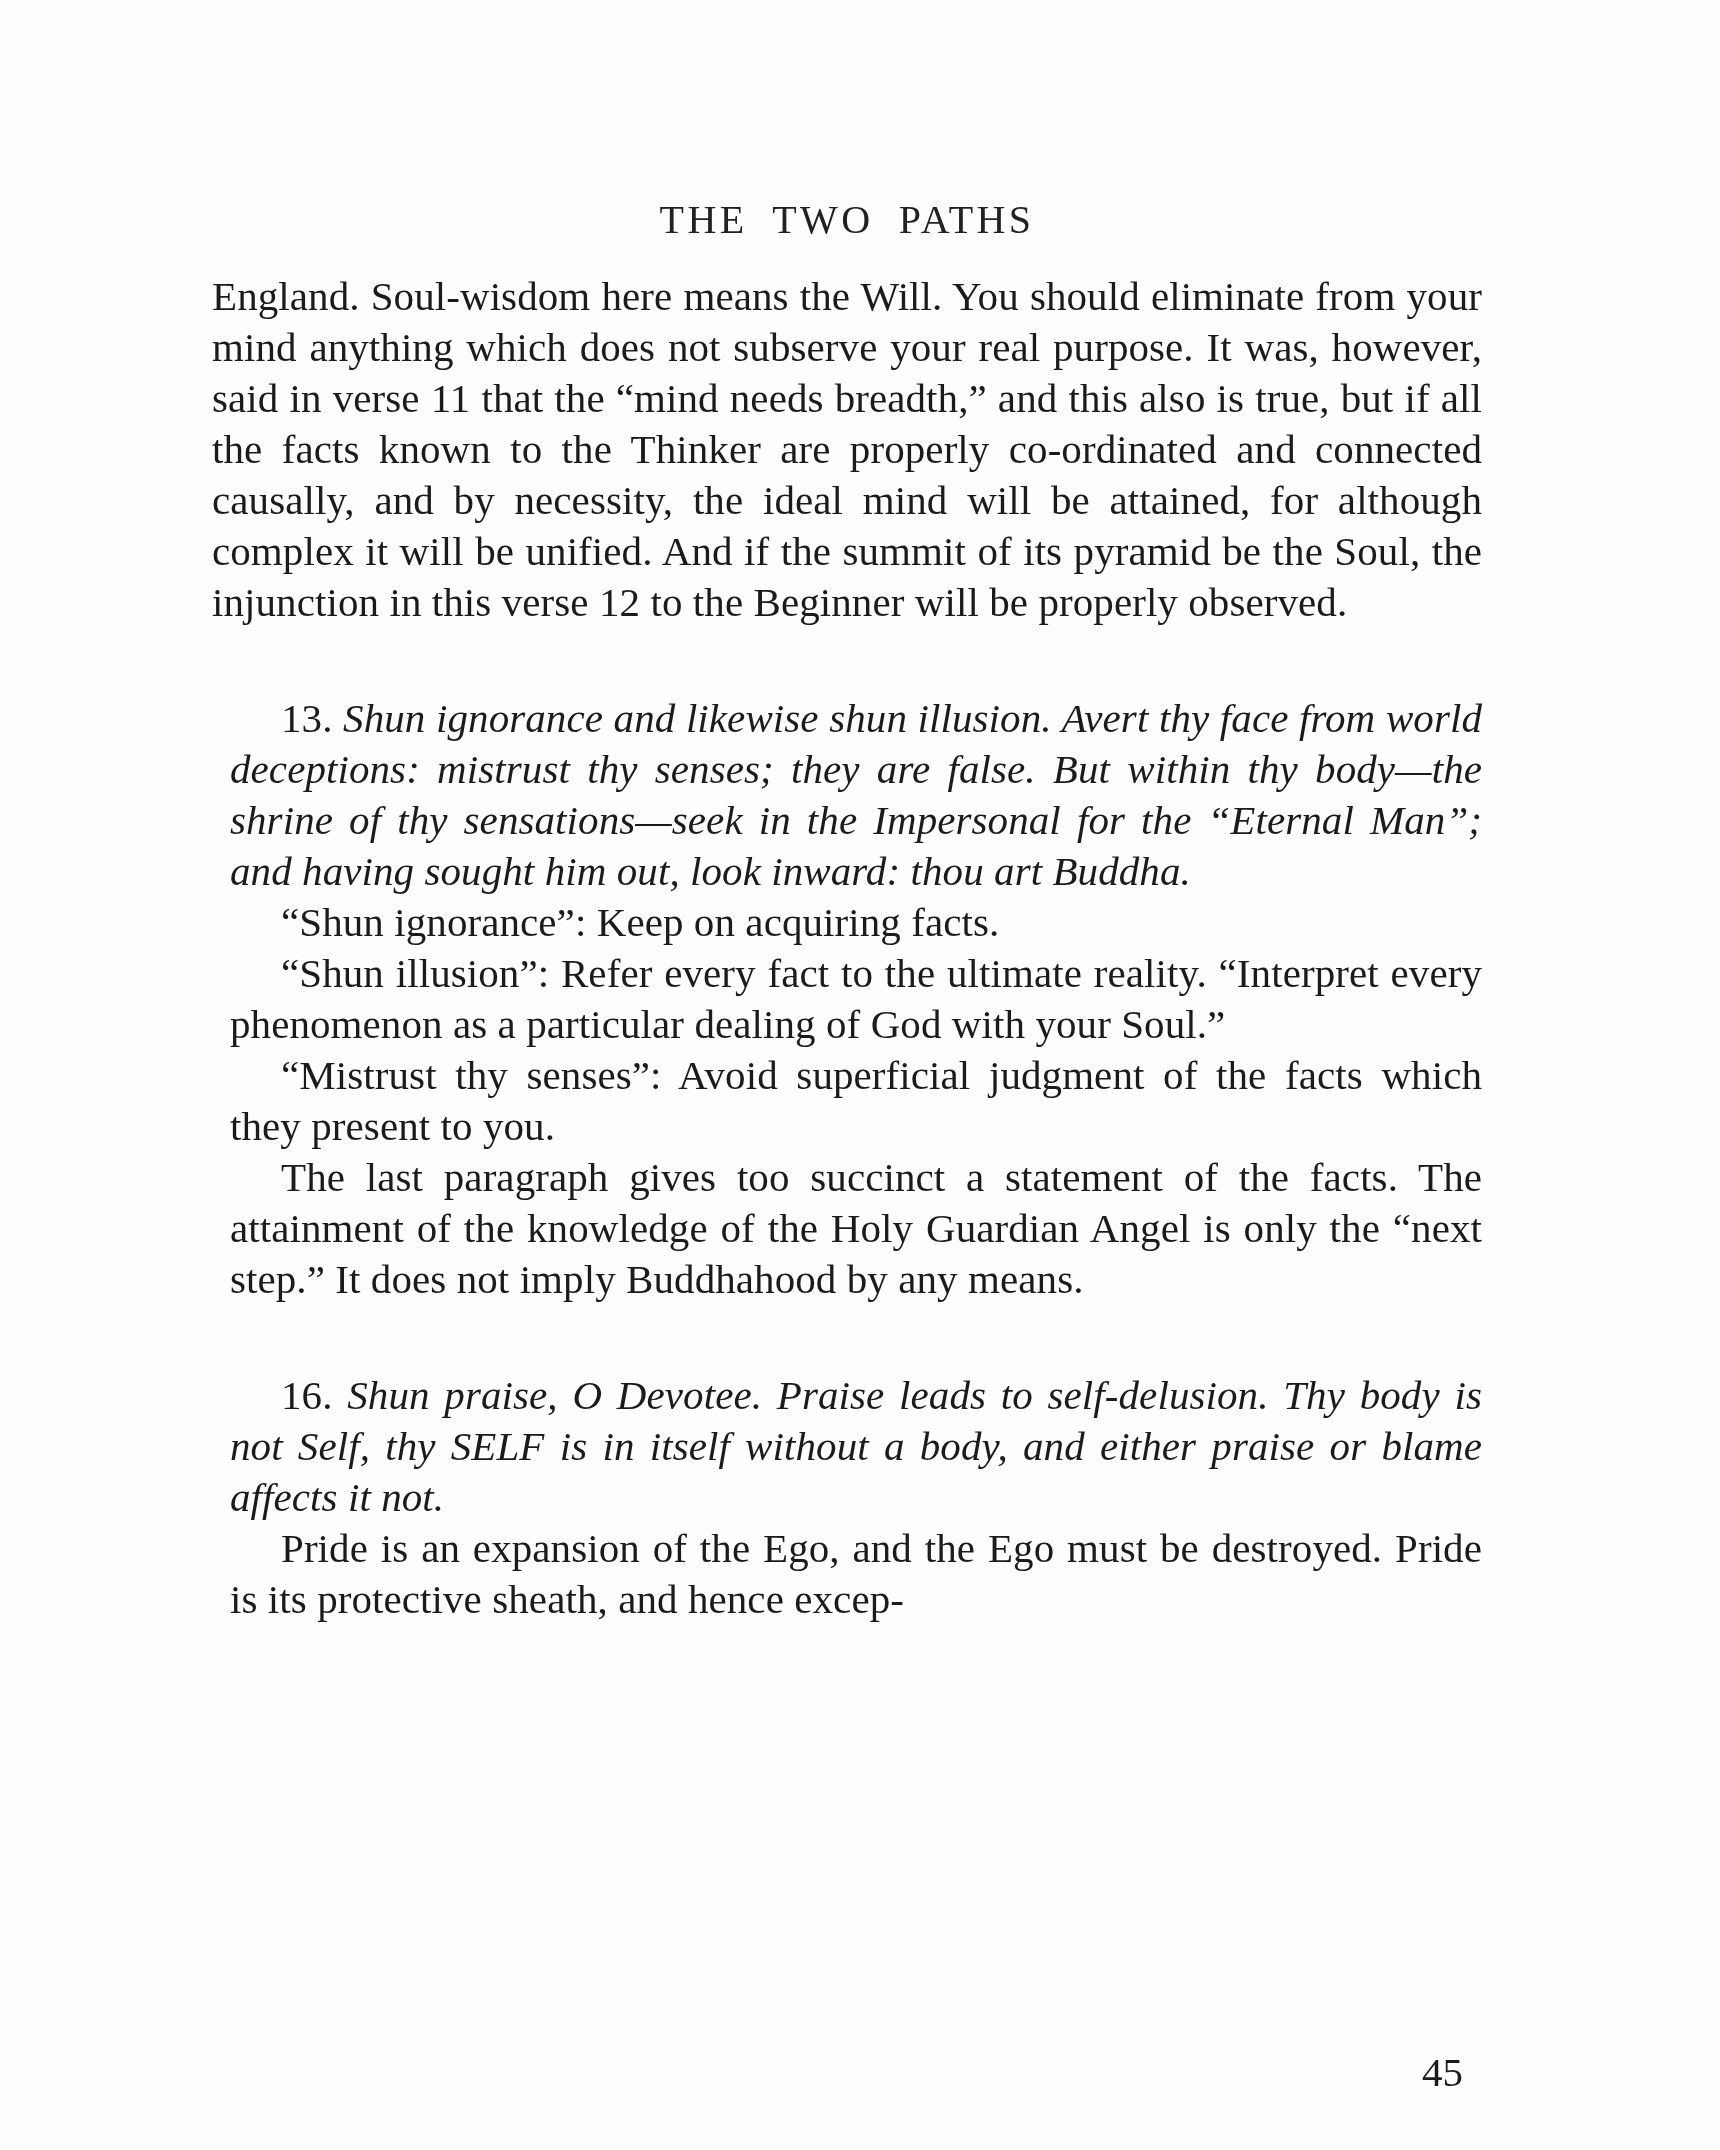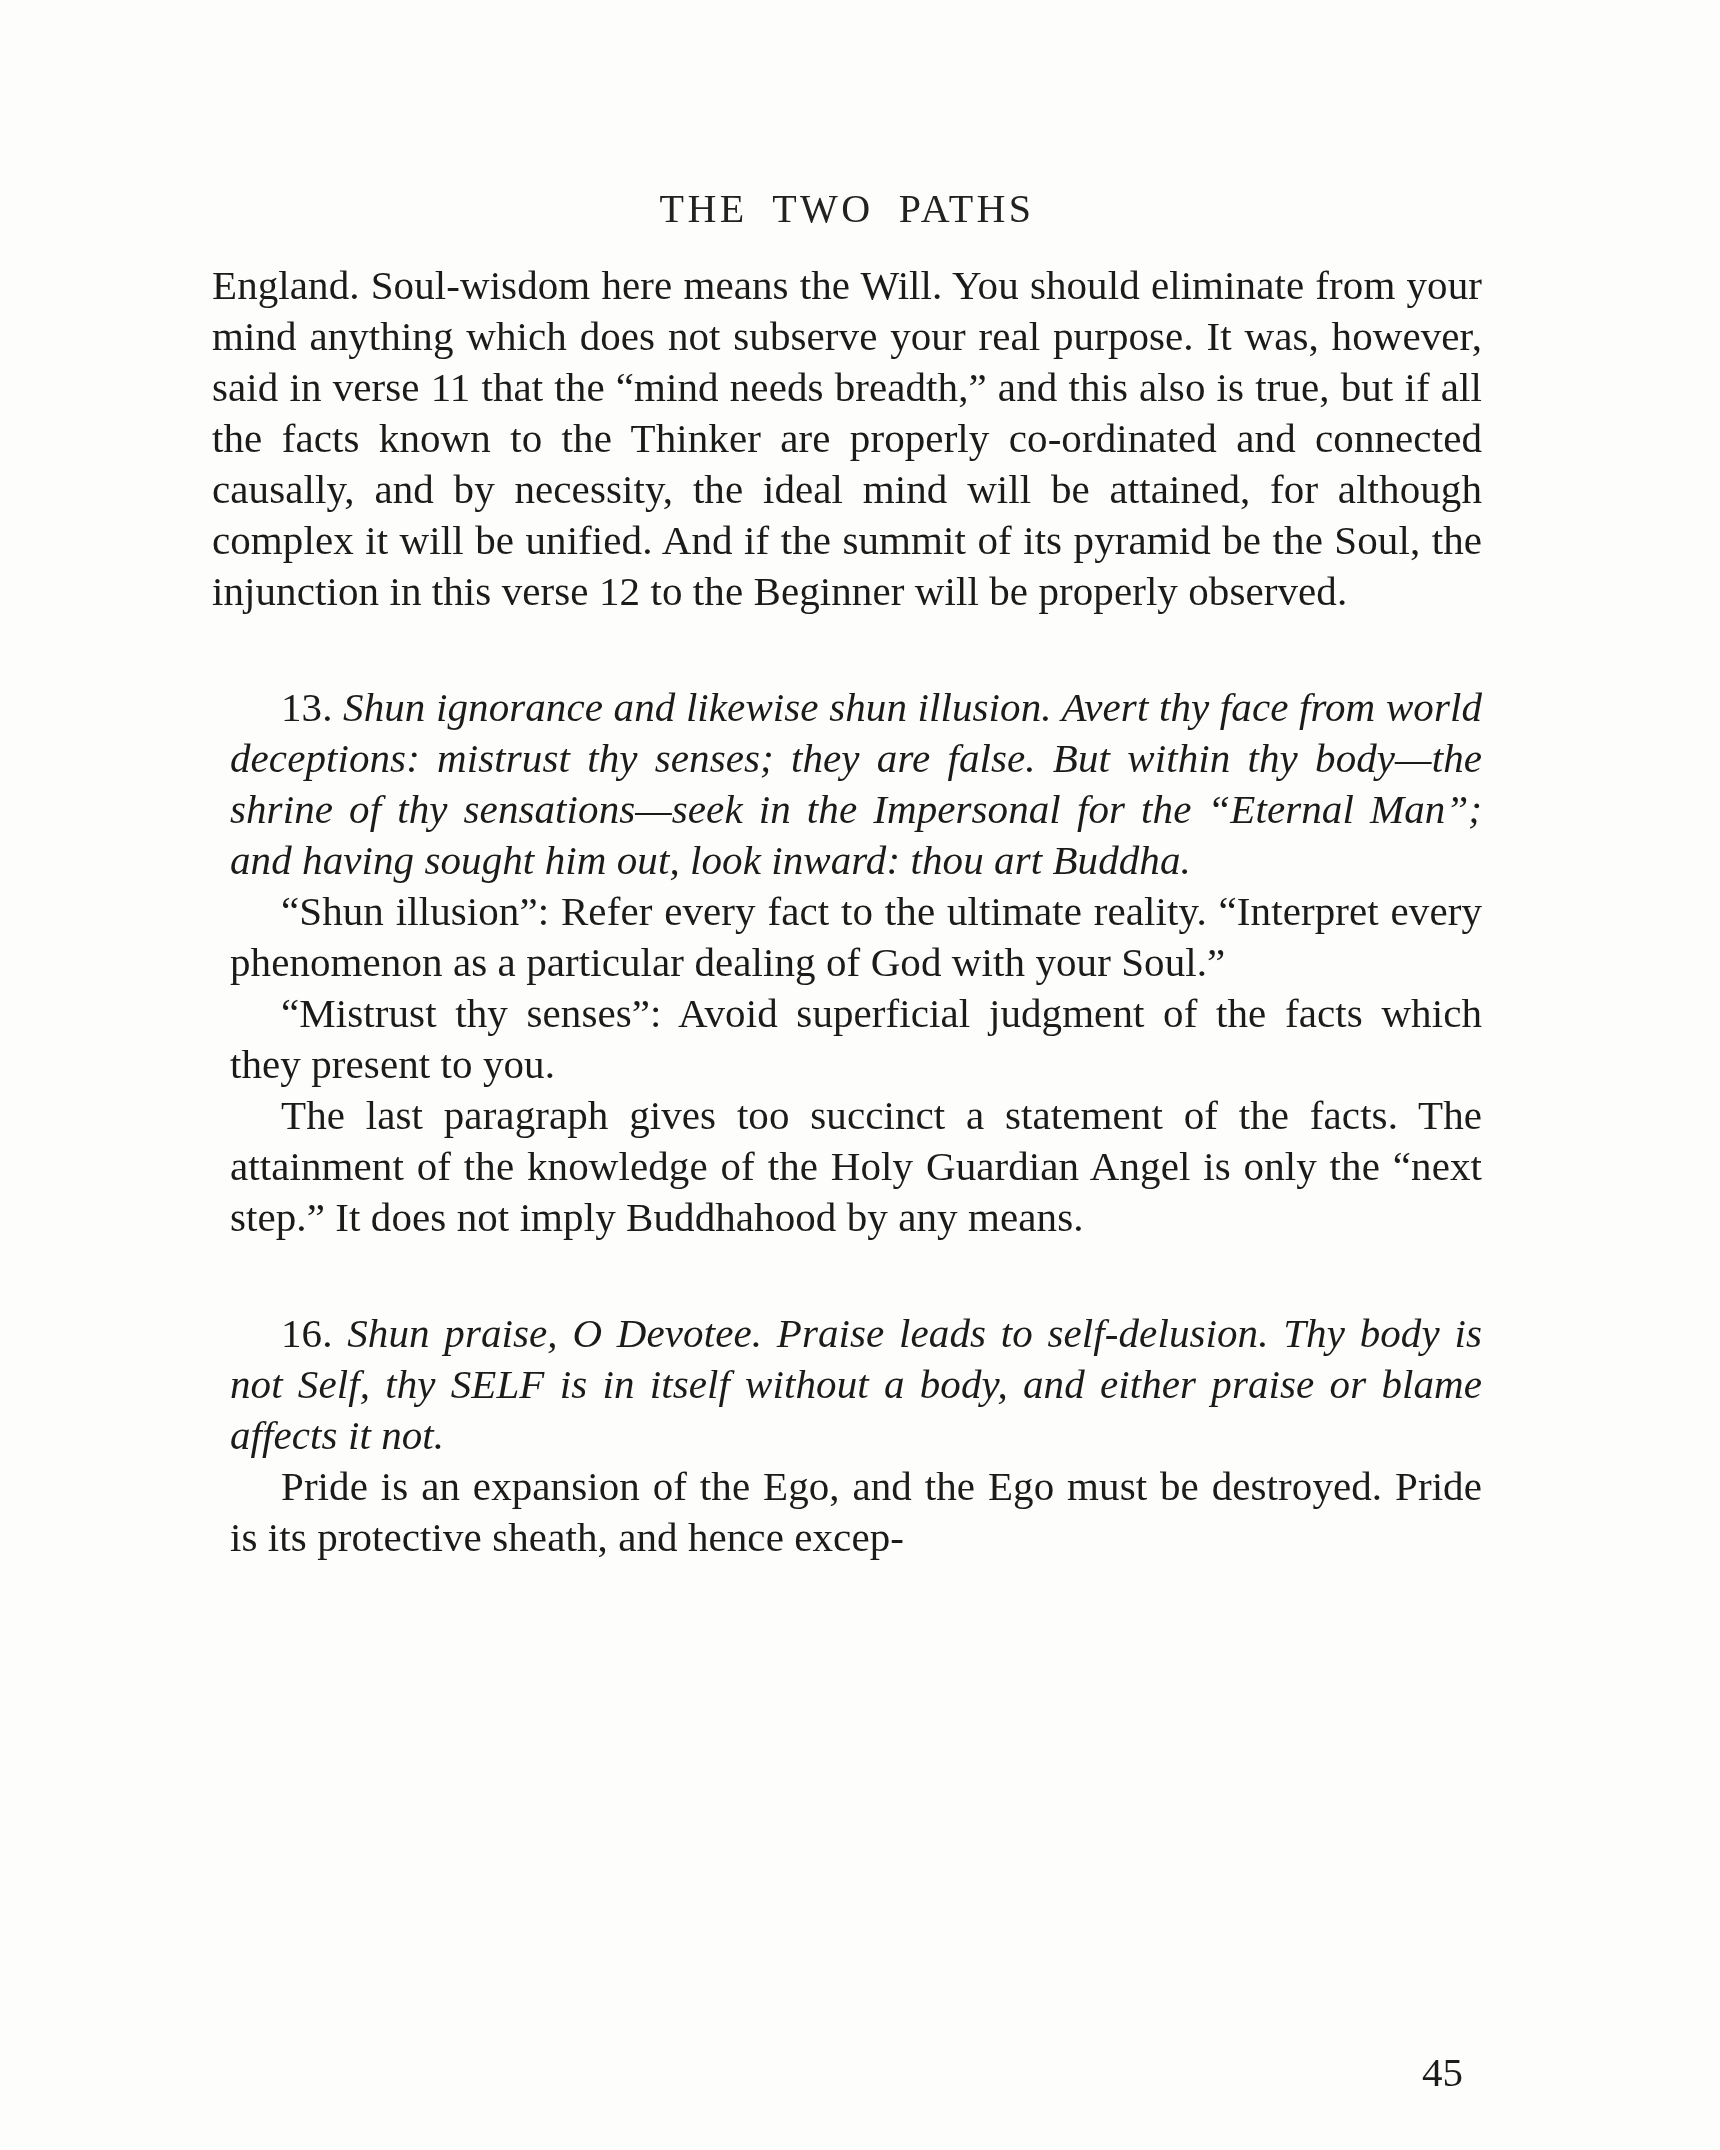--- a/index.html
+++ b/index.html
@@ -14,21 +14,21 @@
   .sheet {
     position: relative;
     width: 1721px;
     height: 2344px;
     overflow: hidden;
     background: #fdfdfb;
   }
   .text-block {
     position: absolute;
     left: 212px;
-    top: 185px;
+    top: 196px;
     width: 1270px;
   }
   .doc-title {
     font-size: 40px;
     font-weight: 400;
     letter-spacing: 0.085em;
     word-spacing: 0.30em;
     text-align: center;
     margin: 0 0 27.5px 0;
     color: #222;
@@ -61,20 +61,21 @@
 
 <div class="sheet">
   <div class="text-block">
 
     <h1 class="doc-title">THE TWO PATHS</h1>
 
     <p class="para">England.  Soul-wisdom here means the Will.  You should eliminate from your mind anything which does not subserve your real purpose.  It was, however, said in verse 11 that the “mind needs breadth,” and this also is true, but if all the facts known to the Thinker are properly co-ordinated and connected causally, and by necessity, the ideal mind will be attained, for although complex it will be unified.  And if the summit of its pyramid be the Soul, the injunction in this verse 12 to the Beginner will be properly observed.</p>
 
     <p class="para verse indent"><span class="verse-num">13.</span> <span class="verse-text">Shun ignorance and likewise shun illusion.  Avert thy face from world deceptions: mistrust thy senses; they are false.  But within thy body—the shrine of thy sensations—seek in the Impersonal for the “Eternal Man”; and having sought him out, look inward: thou art Buddha.</span></p>
 
+    <p class="para indent">“Shun ignorance”:  Keep on acquiring facts.</p>
 
     <p class="para indent">“Shun illusion”:  Refer every fact to the ultimate reality. “Interpret every phenomenon as a particular dealing of God with your Soul.”</p>
 
     <p class="para indent">“Mistrust thy senses”: Avoid superficial judgment of the facts which they present to you.</p>
 
     <p class="para indent">The last paragraph gives too succinct a statement of the facts.  The attainment of the knowledge of the Holy Guardian Angel is only the “next step.”  It does not imply Buddhahood by any means.</p>
 
     <p class="para verse indent"><span class="verse-num">16.</span> <span class="verse-text">Shun praise, O Devotee.  Praise leads to self-delusion. Thy body is not Self, thy SELF is in itself without a body, and either praise or blame affects it not.</span></p>
 
     <p class="para indent">Pride is an expansion of the Ego, and the Ego must be destroyed.  Pride is its protective sheath, and hence excep-</p>

